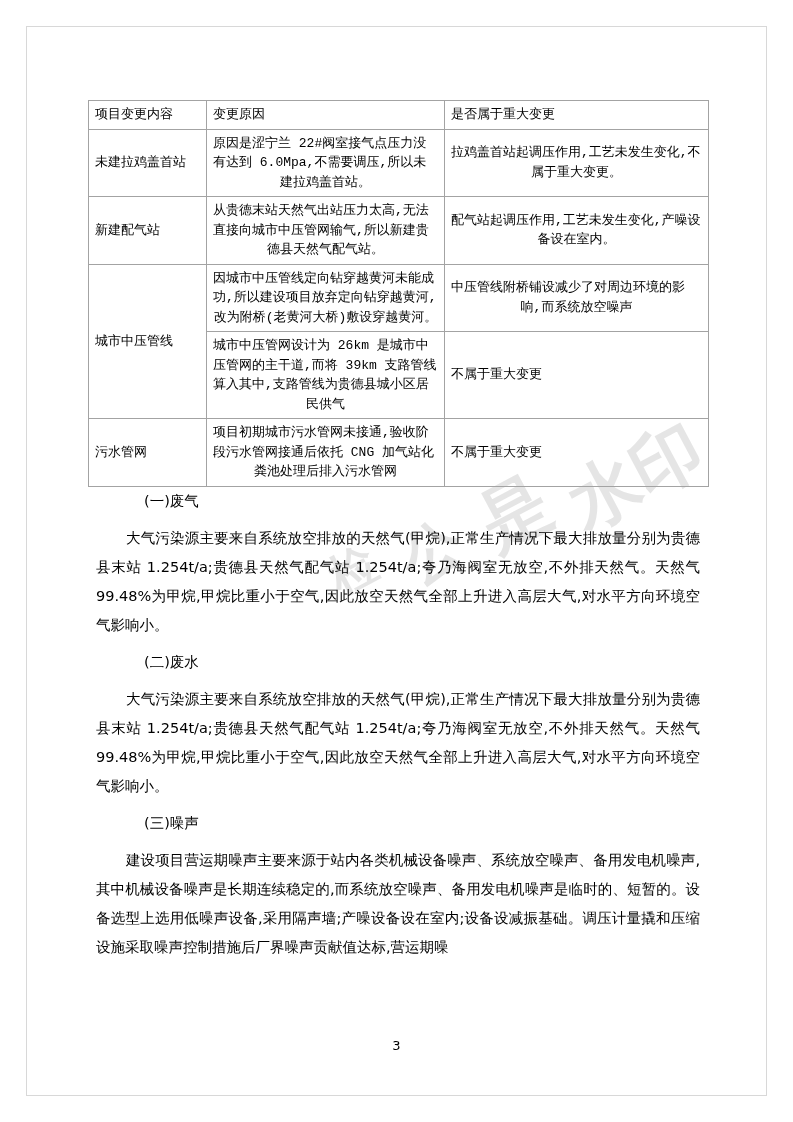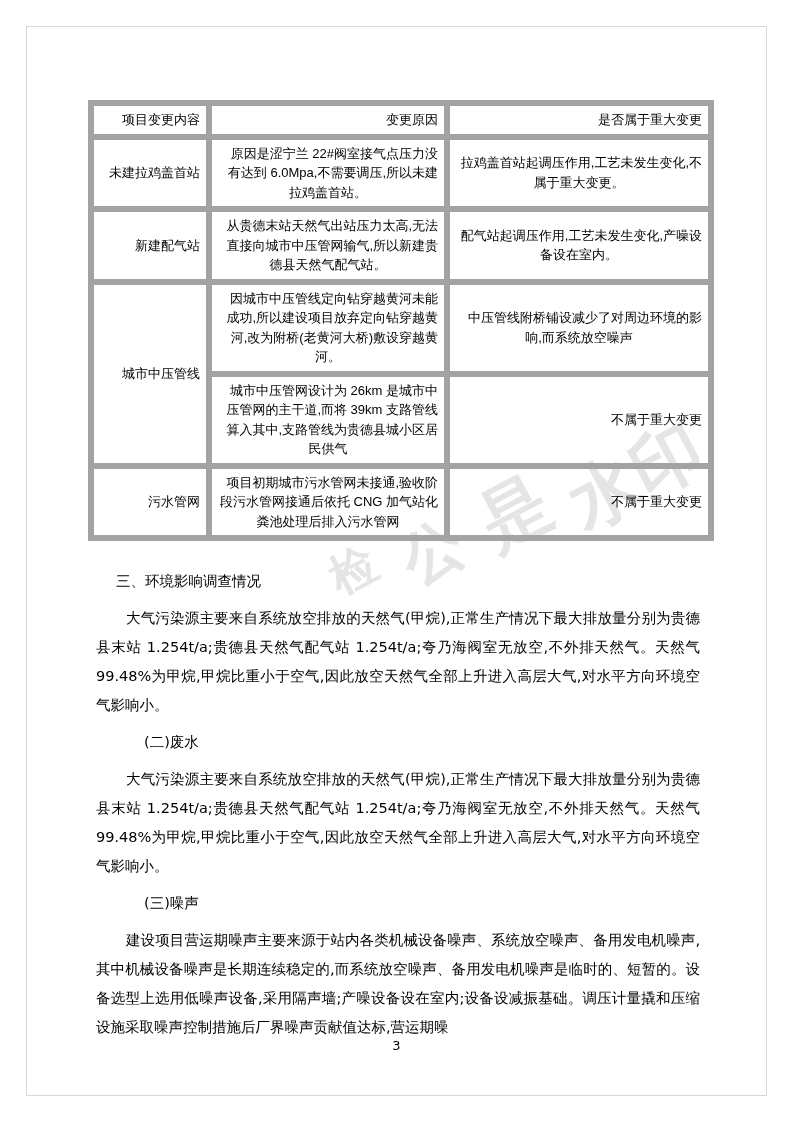--- a/index.html
+++ b/index.html
@@ -57,27 +57,27 @@
   .wm3 { left: 150px; top: 46px;  font-size: 70px; transform: rotate(-28deg); }
   .wm4 { left: 236px; top: 10px;  font-size: 70px; transform: rotate(-28deg); }
 
   
   table.change-table {
     border-collapse: collapse;
     width: 620px;
     table-layout: fixed;
   }
   table.change-table td, table.change-table th {
-    border: 6px solid #a3a3a3;
+    border: 1px solid #a3a3a3;
     padding: 4px 6px;
     font-size: 13px;
     line-height: 1.5;
-    text-align: right;
+    text-align: left;
     vertical-align: middle;
-    font-family: Liberation Sans, sans-serif;
+    font-family: Liberation Mono, monospace;
     color: #000;
   }
   table.change-table th {
     font-weight: normal;
   }
   td.just {
     text-align: justify;
     text-align-last: center;
   }
   .col1 { width: 118px; }
@@ -169,21 +169,21 @@
           <td>不属于重大变更</td>
         </tr>
         <tr>
           <td>污水管网</td>
           <td class="just">项目初期城市污水管网未接通,验收阶段污水管网接通后依托 CNG 加气站化粪池处理后排入污水管网</td>
           <td>不属于重大变更</td>
         </tr>
       </tbody>
     </table>
 
-    <p class="section-heading">三、环境影响调查情况</p>
+    <p class="sub-heading">(一)废气</p>
     <p class="para">大气污染源主要来自系统放空排放的天然气(甲烷),正常生产情况下最大排放量分别为贵德县末站 1.254t/a;贵德县天然气配气站 1.254t/a;夸乃海阀室无放空,不外排天然气。天然气 99.48%为甲烷,甲烷比重小于空气,因此放空天然气全部上升进入高层大气,对水平方向环境空气影响小。</p>
     <p class="sub-heading">(二)废水</p>
     <p class="para">大气污染源主要来自系统放空排放的天然气(甲烷),正常生产情况下最大排放量分别为贵德县末站 1.254t/a;贵德县天然气配气站 1.254t/a;夸乃海阀室无放空,不外排天然气。天然气 99.48%为甲烷,甲烷比重小于空气,因此放空天然气全部上升进入高层大气,对水平方向环境空气影响小。</p>
     <p class="sub-heading">(三)噪声</p>
     <p class="para">建设项目营运期噪声主要来源于站内各类机械设备噪声、系统放空噪声、备用发电机噪声,其中机械设备噪声是长期连续稳定的,而系统放空噪声、备用发电机噪声是临时的、短暂的。设备选型上选用低噪声设备,采用隔声墙;产噪设备设在室内;设备设减振基础。调压计量撬和压缩设施采取噪声控制措施后厂界噪声贡献值达标,营运期噪</p>
 
   </div>
 
   <div class="page-number">3</div>
 

